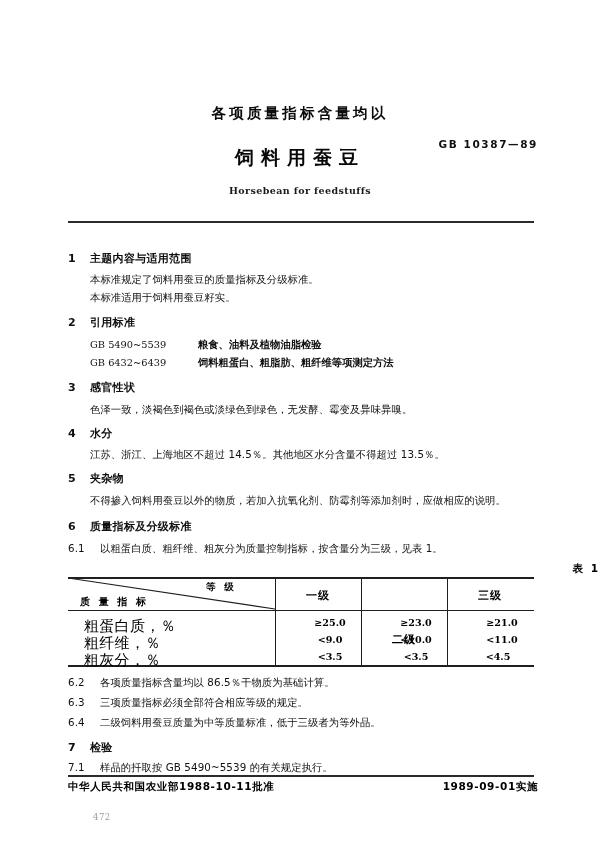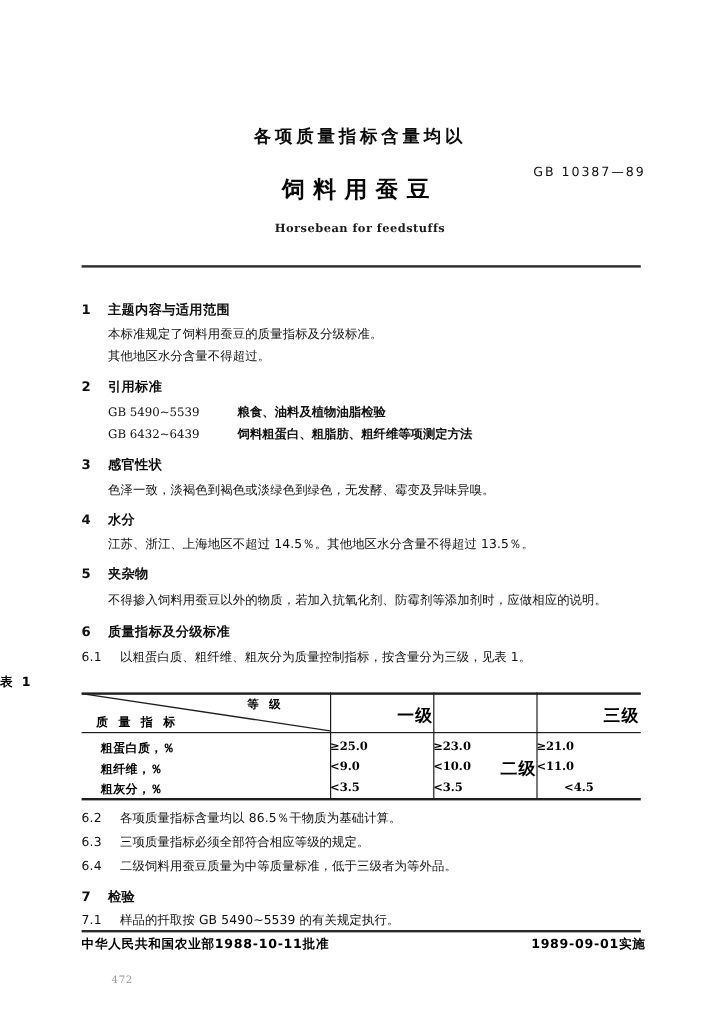--- a/index.html
+++ b/index.html
@@ -45,21 +45,21 @@
     font-size: 19px;
     font-weight: bold;
     letter-spacing: 7px;
     color: #080808;
   }
   .std-number {
     position: absolute;
     right: 62px;
     top: 138px;
     font-size: 10.5px;
-    font-weight: normal;
+    font-weight: bold;
     letter-spacing: 1.6px;
     color: #111;
     white-space: nowrap;
   }
   .doc-subtitle {
     position: absolute;
     left: 0;
     top: 185px;
     width: 600px;
     text-align: center;
@@ -116,21 +116,21 @@
   .ref-name {
     font-weight: bold;
   }
 
   
   .table-caption {
     position: absolute;
     left: 0;
     top: 562px;
     width: 600px;
-    text-align: left;
+    text-align: right;
     font-size: 10.5px;
     font-weight: bold;
     letter-spacing: 2px;
   }
   .tbl-wrap {
     position: absolute;
     left: 68px;
     top: 577px;
     width: 466px;
     height: 112px;
@@ -172,43 +172,44 @@
     left: 12px;
     top: 18px;
     font-size: 10px;
     font-weight: bold;
     letter-spacing: 2.6px;
   }
   .col-hdr {
     position: absolute;
     top: 11px;
     width: 86px;
-    text-align: right;
-    font-size: 14px;
+    text-align: center;
+    font-size: 11px;
     font-weight: bold;
     letter-spacing: 1px;
   }
   .ch1 { left: 207px; }
   .ch2 { left: 293px; margin-top: 44px; }
   .ch3 { left: 379px; }
 
   .row-label {
     position: absolute;
     left: 16px;
-    font-size: 10px;
-    font-weight: bold;
+    font-size: 15px;
+    font-weight: normal;
     letter-spacing: 0.3px;
   }
   .cell-val {
     position: absolute;
     width: 86px;
-    text-align: left;
+    text-align: center;
     font-size: 9.6px;
     font-weight: bold;
     font-family: "DejaVu Serif", "Liberation Serif", serif;
+    margin-left: 12px;
   }
   .r1 { top: 40px; }
   .r2 { top: 57px; }
   .r3 { top: 74px; }
 
   
   .rule-bottom {
     position: absolute;
     left: 68px;
     top: 775px;
@@ -252,21 +253,21 @@
   <div class="masthead">各项质量指标含量均以</div>
   <div class="doc-title">饲料用蚕豆</div>
   <div class="std-number">GB  10387—89</div>
   <div class="doc-subtitle">Horsebean for feedstuffs</div>
   <div class="rule-top"></div>
 
   <div class="blk sec-head" style="left:68px; top:250px;">
     <span class="sec-num">1</span><span>主题内容与适用范围</span>
   </div>
   <div class="blk body-text" style="left:90px; top:272px;">本标准规定了饲料用蚕豆的质量指标及分级标准。</div>
-  <div class="blk body-text" style="left:90px; top:290px;">其他地区水分含量不得超过。</div>
+  <div class="blk body-text" style="left:90px; top:290px;">本标准适用于饲料用蚕豆籽实。</div>
 
   <div class="blk sec-head" style="left:68px; top:314px;">
     <span class="sec-num">2</span><span>引用标准</span>
   </div>
   <div class="blk ref-line" style="left:90px; top:337px;">
     <span class="ref-code">GB 5490~5539</span><span class="ref-name">粮食、油料及植物油脂检验</span>
   </div>
   <div class="blk ref-line" style="left:90px; top:355px;">
     <span class="ref-code">GB 6432~6439</span><span class="ref-name">饲料粗蛋白、粗脂肪、粗纤维等项测定方法</span>
   </div>
@@ -318,21 +319,21 @@
     <div class="cell-val r1" style="left:379px;">≥21.0</div>
 
     <div class="row-label r2">粗纤维，％</div>
     <div class="cell-val r2" style="left:207px;">&lt;9.0</div>
     <div class="cell-val r2" style="left:293px;">&lt;10.0</div>
     <div class="cell-val r2" style="left:379px;">&lt;11.0</div>
 
     <div class="row-label r3">粗灰分，％</div>
     <div class="cell-val r3" style="left:207px;">&lt;3.5</div>
     <div class="cell-val r3" style="left:293px;">&lt;3.5</div>
-    <div class="cell-val r3" style="left:386px;padding-left:16px;">&lt;4.5</div>
+    <div class="cell-val r3" style="left:359px;padding-left:16px;">&lt;4.5</div>
   </div>
 
   <div class="blk body-text" style="left:68px; top:675px;">
     <span class="sub-num">6.2</span><span>各项质量指标含量均以 86.5％干物质为基础计算。</span>
   </div>
   <div class="blk body-text" style="left:68px; top:695px;">
     <span class="sub-num">6.3</span><span>三项质量指标必须全部符合相应等级的规定。</span>
   </div>
   <div class="blk body-text" style="left:68px; top:715px;">
     <span class="sub-num">6.4</span><span>二级饲料用蚕豆质量为中等质量标准，低于三级者为等外品。</span>

